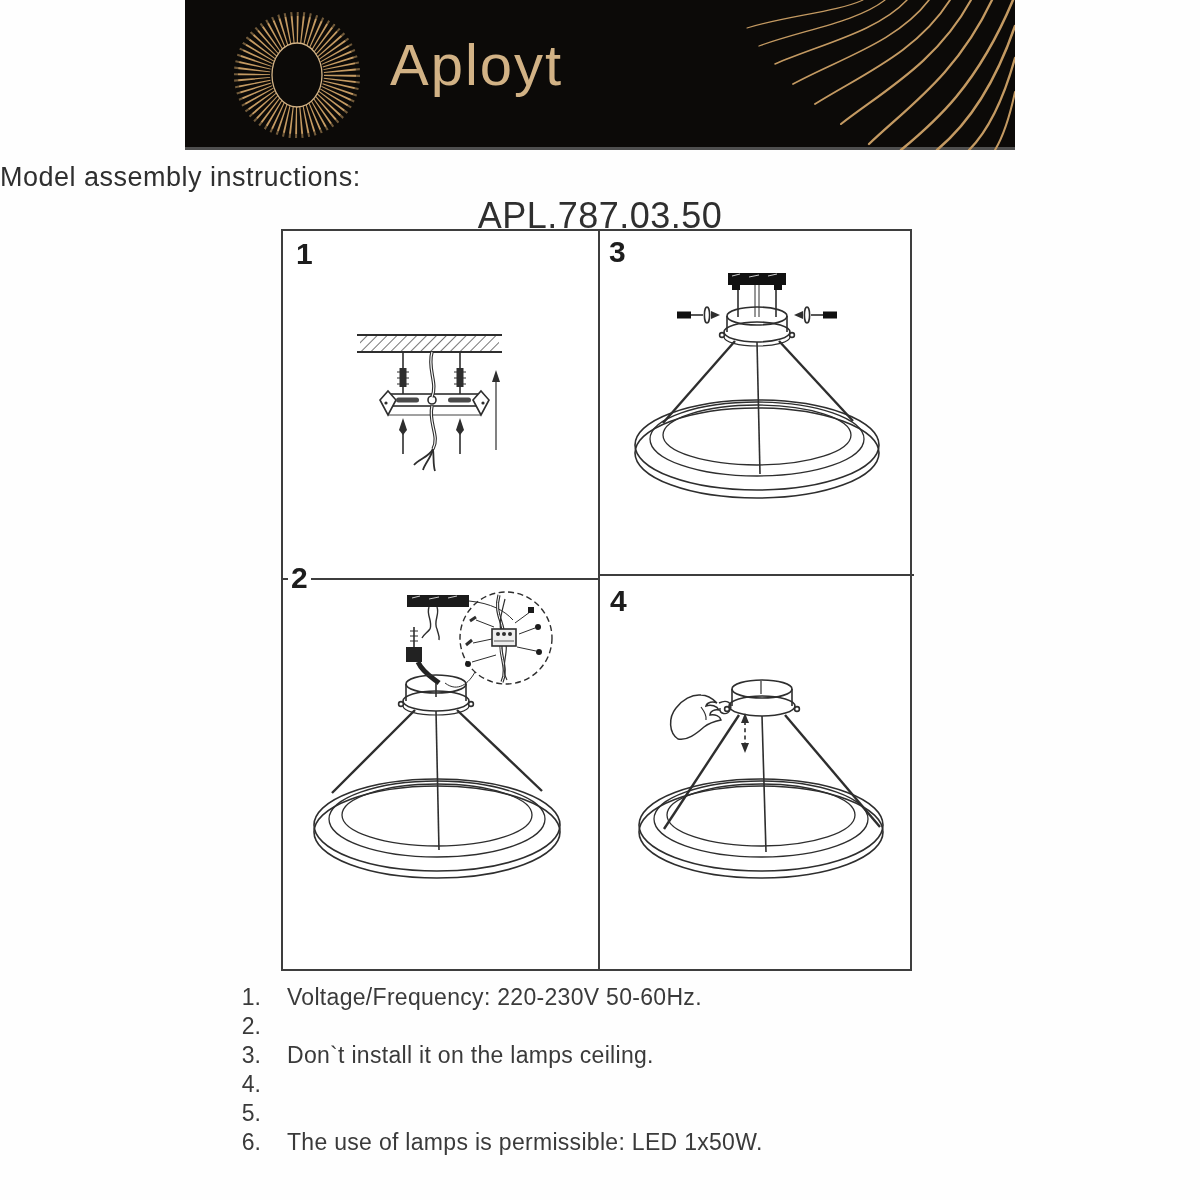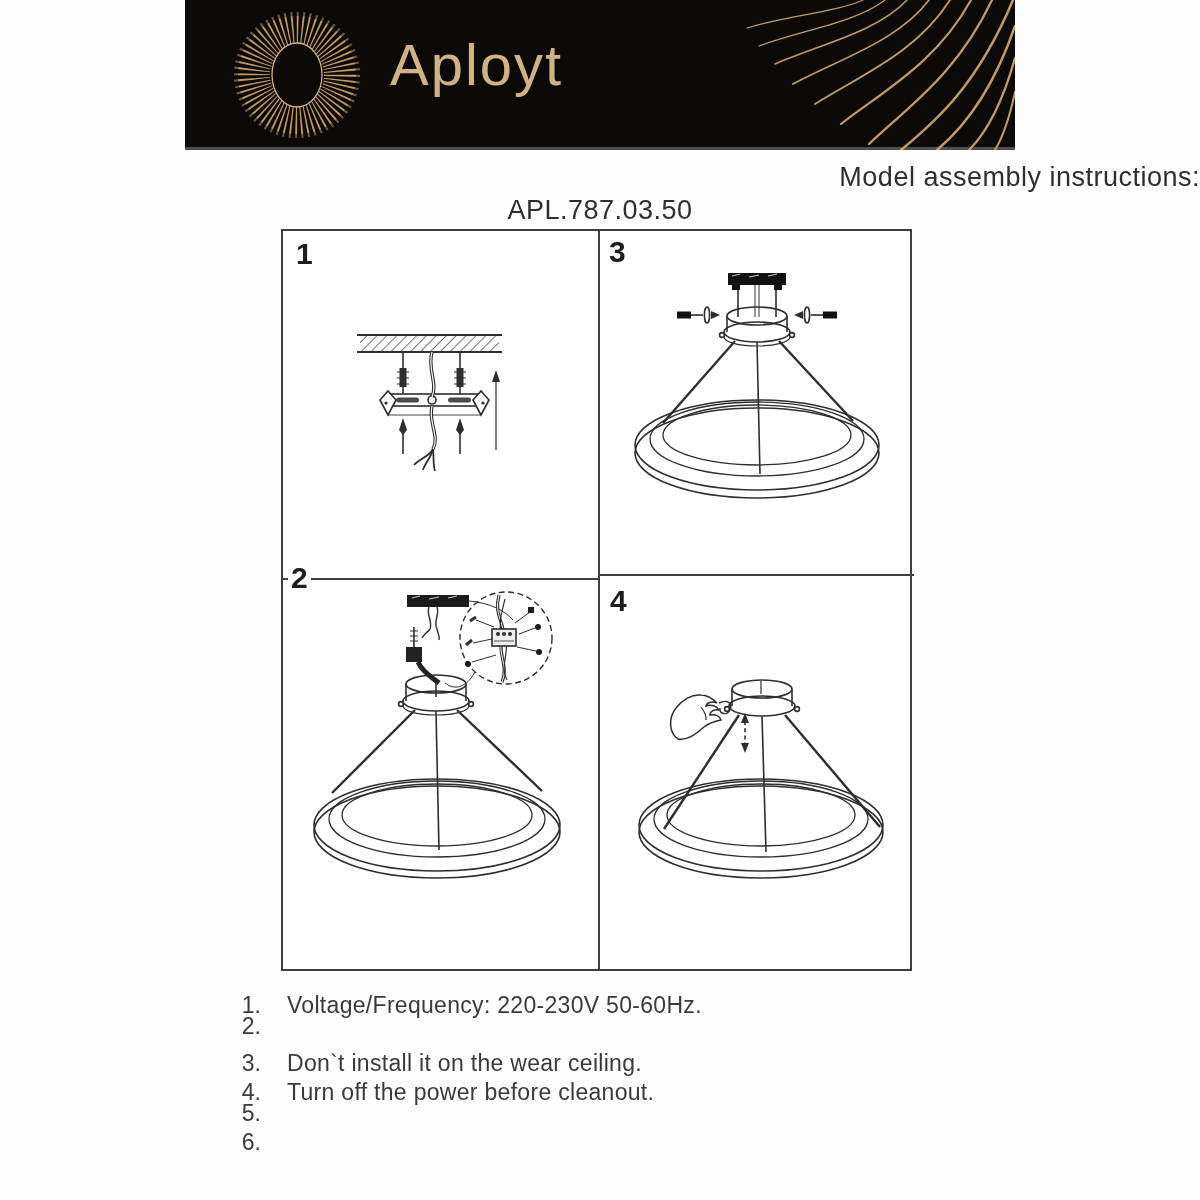--- a/index.html
+++ b/index.html
@@ -9,44 +9,44 @@
 
   
   .banner { position:absolute; left:185px; top:0; width:830px; height:150px;
             background:#0c0a08; border-bottom:3px solid #4f4f4f;text-align:center; }
   .logo-svg { position:absolute; left:40px; top:2px; }
   .wordmark { position:absolute; left:205px; top:36px; font-size:58px; font-weight:400;
               color:#d2b285; letter-spacing:2px; line-height:1; }
   .rays-svg { position:absolute; right:0; top:0; }
 
   
-  .title1 { position:absolute; left:0; top:162px; width:1200px; text-align:right;
+  .title1 { position:absolute; left:0; top:162px; width:1200px; text-align:left;
             font-size:27px; color:#2f2f2f; letter-spacing:.5px; }
   .title2 { position:absolute; left:0; top:195px; width:1200px; text-align:center;
-            font-size:27px; color:#2f2f2f; letter-spacing:.5px; }
+            font-size:36px; color:#2f2f2f; letter-spacing:.5px; }
 
   
   .grid { position:absolute; left:281px; top:229px; width:631px; height:742px;
           border:2px solid #3e3e3e; background:#fff; }
   .vline  { position:absolute; left:315px; top:0; width:2px; height:738px; background:#3e3e3e; }
   .hline-l{ position:absolute; left:0;   top:347px; width:315px; height:2px; background:#3e3e3e; }
   .hline-r{ position:absolute; left:315px; top:343px; width:316px; height:2px; background:#3e3e3e; }
   .pnum { position:absolute; font-size:30px; font-weight:bold; color:#1d1d1d; line-height:1;
           background:#fff; padding:0 3px; }
   .pnum-1 { left:10px;  top:8px;  }
   .pnum-3 { left:323px; top:6px;  }
   .pnum-2 { left:5px;   top:332px; }
   .pnum-4 { left:324px; top:355px; }
   .diagram-svg { position:absolute; left:0; top:0; }
 
   
   .instructions { position:absolute; left:0; top:984px; width:1200px; }
   .li-row { display:flex; height:29px; align-items:baseline; font-size:23px; color:#3a3a3a; }
   .li-num { width:261px; text-align:right; flex:none; }
-  .li-txt { margin-left:26px; letter-spacing:.3px;margin-top:8px; }
+  .li-txt { margin-left:26px; letter-spacing:.3px; }
 
   svg { display:block; }
 </style>
 </head>
 <body>
 
 <div class="page">
 
   <div class="banner">
     <svg class="logo-svg" width="145" height="146" viewBox="0 0 145 146">
@@ -280,27 +280,27 @@
   <div class="instructions">
     <div class="li-row">
       <span class="li-num">1.</span>
       <span class="li-txt">Voltage/Frequency: 220-230V 50-60Hz.</span>
     </div>
     <div class="li-row">
       <span class="li-num">2.</span>
     </div>
     <div class="li-row">
       <span class="li-num">3.</span>
-      <span class="li-txt">Don`t install it on the wear ceiling.</span>
+      <span class="li-txt">Don`t install it on the lamps ceiling.</span>
     </div>
     <div class="li-row">
       <span class="li-num">4.</span>
-      <span class="li-txt">Turn off the power before cleanout.</span>
     </div>
     <div class="li-row">
       <span class="li-num">5.</span>
     </div>
     <div class="li-row">
       <span class="li-num">6.</span>
+      <span class="li-txt">The use of lamps is permissible: LED 1x50W.</span>
     </div>
   </div>
 
 </div>
 
 </body></html>

